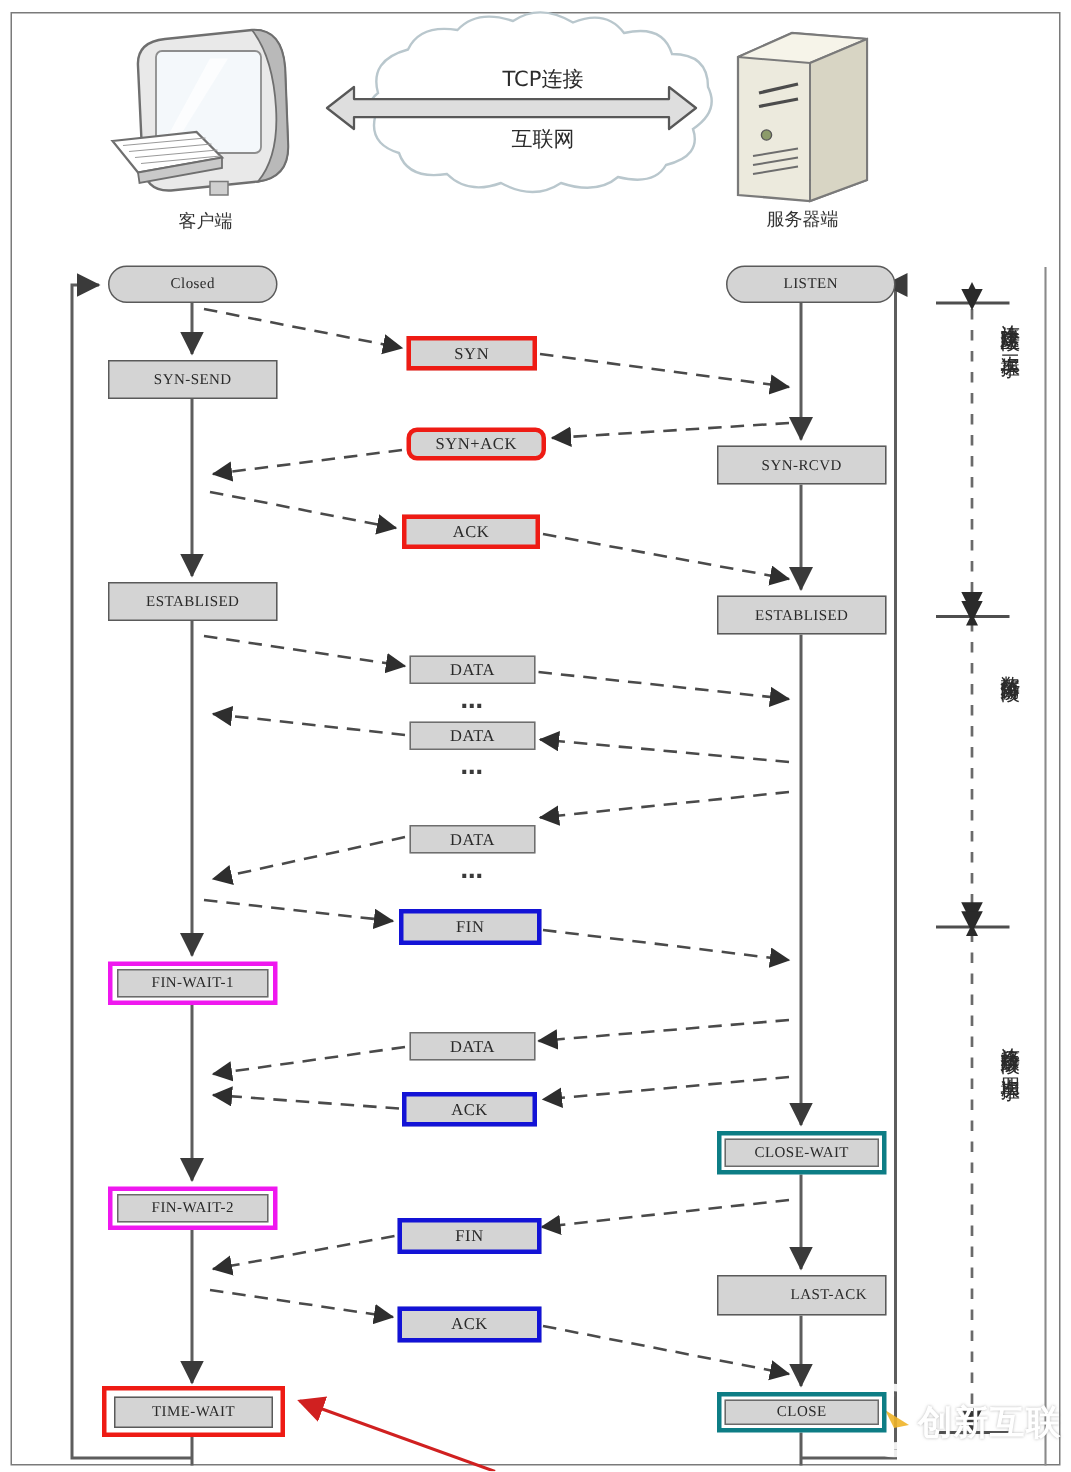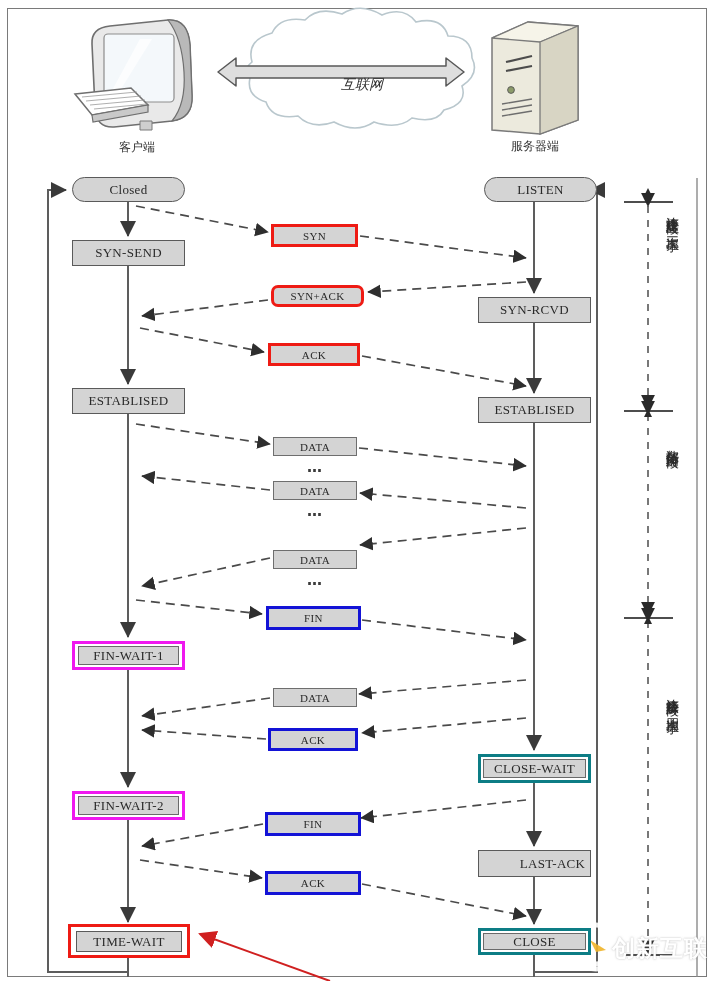--- a/index.html
+++ b/index.html
@@ -10,21 +10,21 @@
   #frame{position:absolute;left:7px;top:8px;width:700px;height:969px;border:1.5px solid #7a7a7a;box-sizing:border-box;}
 
   
   .topzone{position:absolute;left:0;top:0;width:714px;height:166px;}
   .endpoint-label{position:absolute;font-family:"DejaVu Sans",sans-serif;font-size:12px;color:#333;text-align:center;}
 
   .cloud-label{position:absolute;font-family:"DejaVu Sans",sans-serif;font-size:14px;color:#2b2b2b;text-align:center;width:200px;}
 
   
   .state{position:absolute;background:#d4d4d4;border:1.5px solid #5a5a5a;
-         font-family:"Liberation Serif",serif;font-size:13px;color:#2a2a2a;
+         font-family:"Liberation Serif",serif;font-size:10px;color:#2a2a2a;
          display:flex;align-items:center;justify-content:center;letter-spacing:.3px;box-sizing:border-box;}
   .state.rounded{border-radius:14px;}
   .hl{position:absolute;box-sizing:border-box;}
 
   
   .msg{position:absolute;background:#d4d4d4;border:1.3px solid #6e6e6e;
        font-family:"Liberation Serif",serif;font-size:11px;color:#2a2a2a;
        display:flex;align-items:center;justify-content:center;letter-spacing:.4px;box-sizing:border-box;}
   .msg.red{border:3.5px solid #ee1b14;}
   .msg.blue{border:3.5px solid #1313d6;}
@@ -85,21 +85,22 @@
         </g>
         <circle cx="511" cy="90" r="3.4" fill="#8c9b6a" stroke="#555" stroke-width="0.9"></circle>
         <g stroke="#6d6d6d" stroke-width="1.3" fill="none">
           <path d="M502 104 L532 99"></path>
             <path d="M502 110 L532 105"></path>
             <path d="M502 116 L532 111"></path>
         </g>
       </g>
     </svg>
 
-    <div class="cloud-label" style="left:262px;top:76px;font-style:italic;">互联网</div>
+    <div class="cloud-label" style="left:262px;top:44px;">TCP连接</div>
+    <div class="cloud-label" style="left:262px;top:84px;">互联网</div>
     <div class="endpoint-label" style="left:82px;top:139px;width:110px;">客户端</div>
     <div class="endpoint-label" style="left:480px;top:138px;width:110px;">服务器端</div>
   </div>
 
   <svg class="ov" viewBox="0 0 714 981">
     <defs>
       <marker id="ah" markerWidth="9" markerHeight="9" refX="7.5" refY="4" orient="auto">
         <path d="M0 0 L8 4 L0 8 Z" fill="#3a3a3a"></path>
       </marker>
       <marker id="ahd" markerWidth="9" markerHeight="9" refX="7.5" refY="4" orient="auto">

